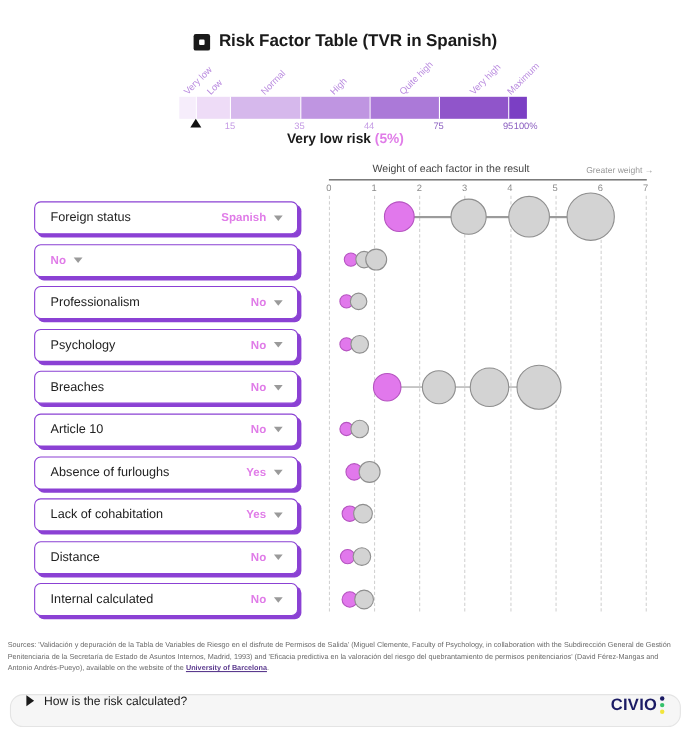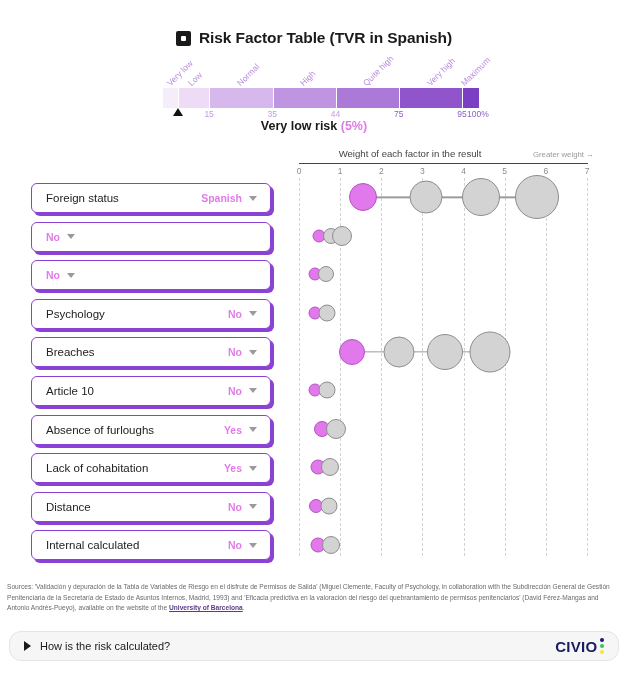--- a/index.html
+++ b/index.html
@@ -120,21 +120,21 @@
     font-size: 6.6px; line-height: 1.62; color: #6a6a6a; text-align: left;
   }
   .sources a, .sources .lnk {
     color: #5b3a8e; text-decoration: underline; font-weight: bold;
   }
 
   
   .bottom-bar {
     position: absolute; left: 9px; top: 631px; width: 610px; height: 30px;
     background: #f6f6f6; border: 1px solid #e4e4e4; border-radius: 12px;
-    display: flex; align-items: center; padding: 0 14px;
+    display: flex; align-items: flex-start; padding: 0 14px;
   }
   .bb-caret {
     width: 0; height: 0; margin-right: 9px;
     border-top: 5px solid transparent;
     border-bottom: 5px solid transparent;
     border-left: 7px solid #1a1a1a;
   }
   .bb-label { font-size: 11px; color: #1a1a1a; flex: 1 1 auto; }
   .civio { display: flex; align-items: center; gap: 2.5px; }
   .civio-text { font-size: 15px; font-weight: bold; color: #1b1b64; letter-spacing: 0.3px; }
@@ -193,20 +193,21 @@
       <div class="factor-row">
         <span class="factor-name">Foreign status</span>
         <span class="factor-value">Spanish</span>
         <span class="factor-caret"></span>
       </div>
       <div class="factor-row">
         <span class="factor-value">No</span>
         <span class="factor-caret"></span>
       </div>
       <div class="factor-row">
+        <span class="factor-name">Professionalism</span>
         <span class="factor-value">No</span>
         <span class="factor-caret"></span>
       </div>
       <div class="factor-row">
         <span class="factor-name">Psychology</span>
         <span class="factor-value">No</span>
         <span class="factor-caret"></span>
       </div>
       <div class="factor-row">
         <span class="factor-name">Breaches</span>

